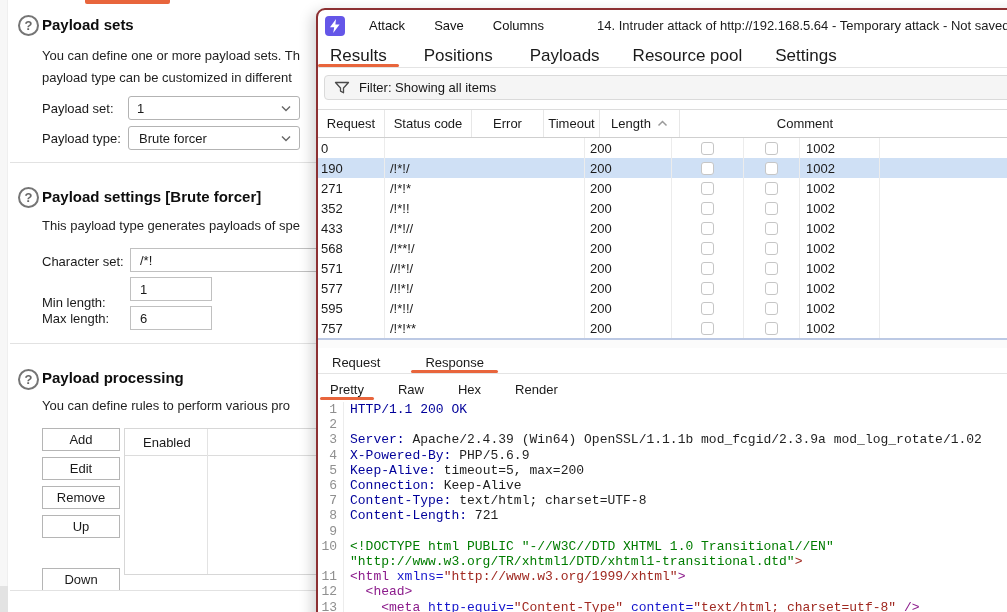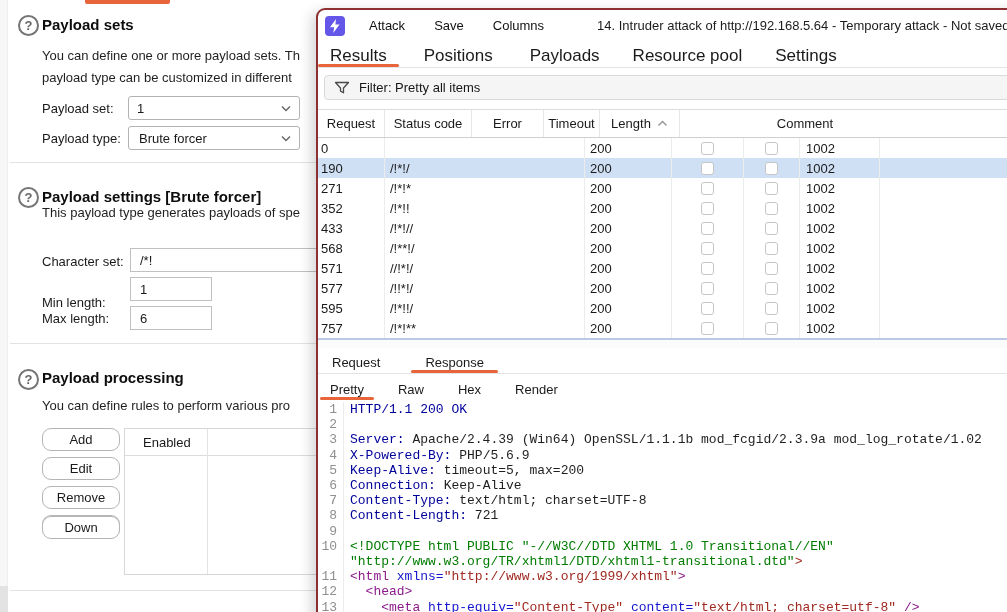--- a/index.html
+++ b/index.html
@@ -21,21 +21,21 @@
   .fld-label { position:absolute; left:42px; font-size:13px; white-space:nowrap; }
 
   .dropdown { position:absolute; left:128px; width:172px; height:24px; border:1px solid #b3b3b3; border-radius:3px;
     background:#fff; font-size:13px; display:flex; align-items:center; padding:0 8px; }
   .dropdown .dd-val { flex:1; white-space:nowrap; overflow:hidden; }
   .dropdown svg { flex:none; }
 
   .text-input { position:absolute; left:130px; height:24px; border:1px solid #c0c0c0; background:#fff;
     font-size:13px; display:flex; align-items:center; padding:0 9px; white-space:pre; }
 
-  .pp-btn { position:absolute; left:42px; width:78px; height:23px; border:1px solid #b5b5b5; border-radius:9px;
+  .pp-btn { position:absolute; left:42px; width:78px; height:23px; border:1px solid #b5b5b5; border-radius:0;
     background:#fff; font-size:13px; display:flex; align-items:center; justify-content:center; cursor:default; }
   .pp-table { position:absolute; left:124px; top:428px; width:196px; height:147px; border:1px solid #d7d7d7; background:#fff; }
   .pp-table .pp-head { height:27px; border-bottom:1px solid #dcdcdc; display:flex; align-items:center; padding-left:18px;
     font-size:13px;text-align:right; }
   .pp-col-line { position:absolute; left:82px; top:0; bottom:0; width:1px; background:#e3e3e3; }
 
   
   .intruder-window { position:absolute; left:316px; top:8px; width:712px; height:620px; background:#fff;
     border:2px solid #8c3032; border-radius:9px 0 0 0; box-shadow:-4px 4px 14px rgba(0,0,0,.18); overflow:hidden; }
 
@@ -104,37 +104,37 @@
 <div class="dropdown" style="top:126px;padding-left:10px;">
   <span class="dd-val">Brute forcer</span>
   <svg width="10" height="7" viewBox="0 0 10 7">
       <polyline points="1,1.5 5,5.5 9,1.5" fill="none" stroke="#666" stroke-width="1.4"></polyline>
     </svg>
 </div>
 <div class="section-sep" style="top:162px;"></div>
 
 <div class="help-icon" style="left:18px; top:187px;">?</div>
 <div class="sec-title" style="top:188px;">Payload settings [Brute forcer]</div>
-<div class="sec-desc" style="top:205px;">This payload type generates payloads of spe</div>
+<div class="sec-desc" style="top:218px;">This payload type generates payloads of spe</div>
 <div class="fld-label" style="top:254px;">Character set:</div>
 <div class="text-input" style="top:248px; width:200px;">/*!</div>
 <div class="fld-label" style="top:295px;">Min length:</div>
 <div class="text-input" style="top:277px; width:82px;">1</div>
 <div class="fld-label" style="top:311px;">Max length:</div>
 <div class="text-input" style="top:306px; width:82px;">6</div>
 <div class="section-sep" style="top:343px;"></div>
 
 <div class="help-icon" style="left:18px; top:369px;">?</div>
 <div class="sec-title" style="top:369px;text-align:center;">Payload processing</div>
 <div class="sec-desc" style="top:398px;">You can define rules to perform various pro</div>
 <div class="pp-btn" style="top:428px;">Add</div>
 <div class="pp-btn" style="top:457px;">Edit</div>
 <div class="pp-btn" style="top:486px;">Remove</div>
 <div class="pp-btn" style="top:515px;">Up</div>
-<div class="pp-btn" style="top:516px;">Down</div>
+<div class="pp-btn" style="top:568px;">Down</div>
 <div class="pp-table">
   <div class="pp-head">Enabled</div>
   <div class="pp-col-line"></div>
 </div>
 <div class="section-sep" style="top:590px;"></div>
 
 <div class="intruder-window">
 
   <div class="titlebar">
     <svg class="app-icon" viewBox="0 0 20 20">
@@ -153,21 +153,21 @@
     <span class="tab" style="margin-left:13px">Payloads</span>
     <span class="tab" style="margin-left:9px">Resource pool</span>
     <span class="tab" style="margin-left:9px">Settings</span>
   </div>
 
   <div class="filter-wrap">
     <div class="filter-bar">
       <svg width="16" height="14" viewBox="0 0 16 14">
         <path d="M1.5 1.5 h13 l-5 5.5 v4.8 l-3 -1.7 v-3.1 z" fill="none" stroke="#4a4a4a" stroke-width="1.3" stroke-linejoin="round"></path>
       </svg>
-      <span>Filter: Pretty all items</span>
+      <span>Filter: Showing all items</span>
     </div>
   </div>
 
   <div class="rtable">
     <div class="thead">
       <div class="th c-req">
           <span>Request</span>
         </div>
       <div class="th c-sta">
           <span>Status code</span>

